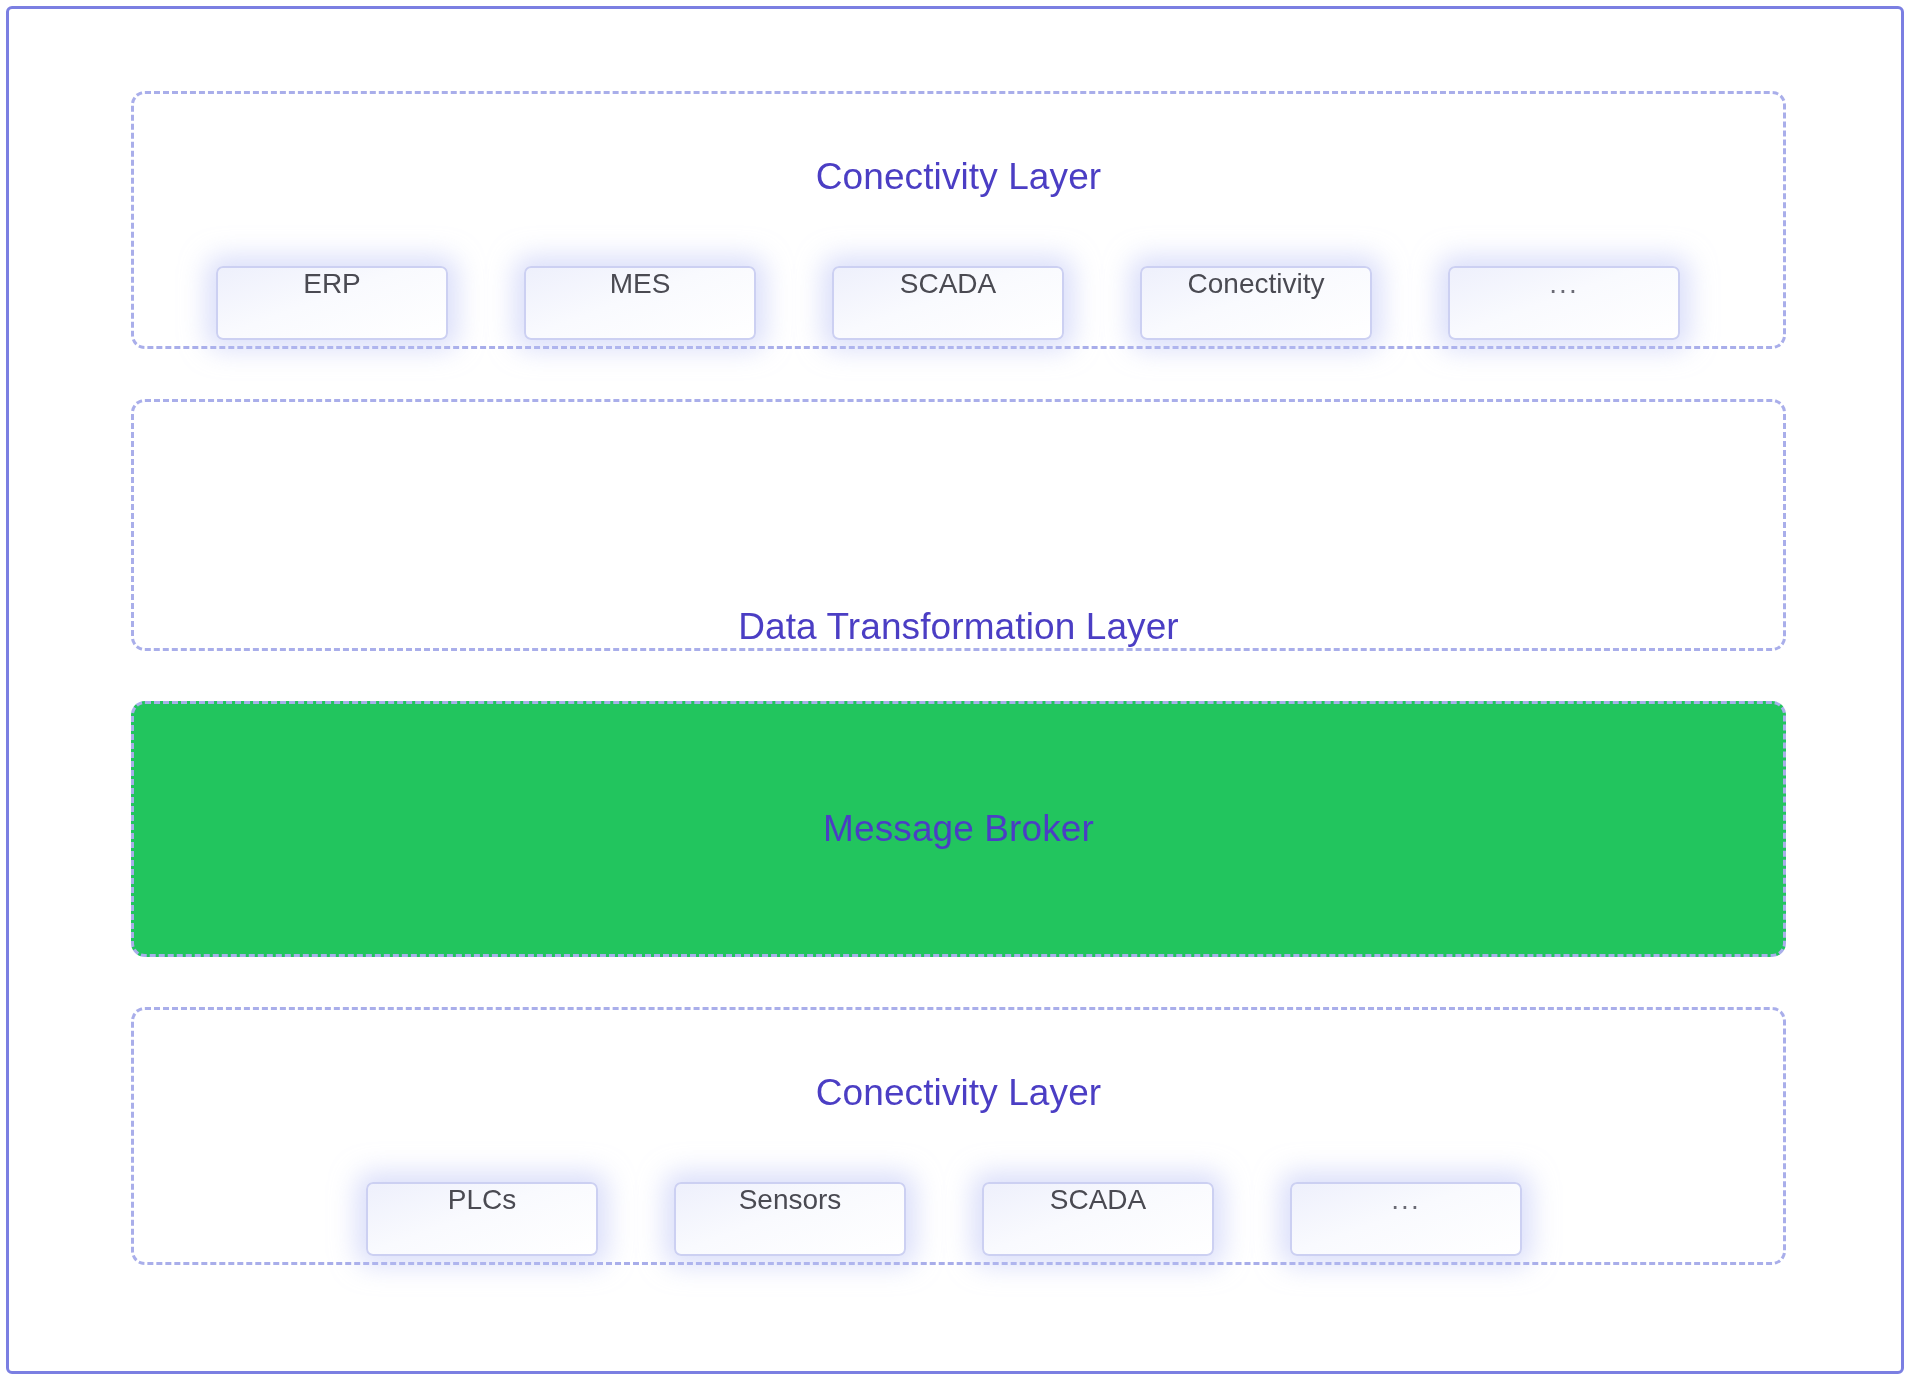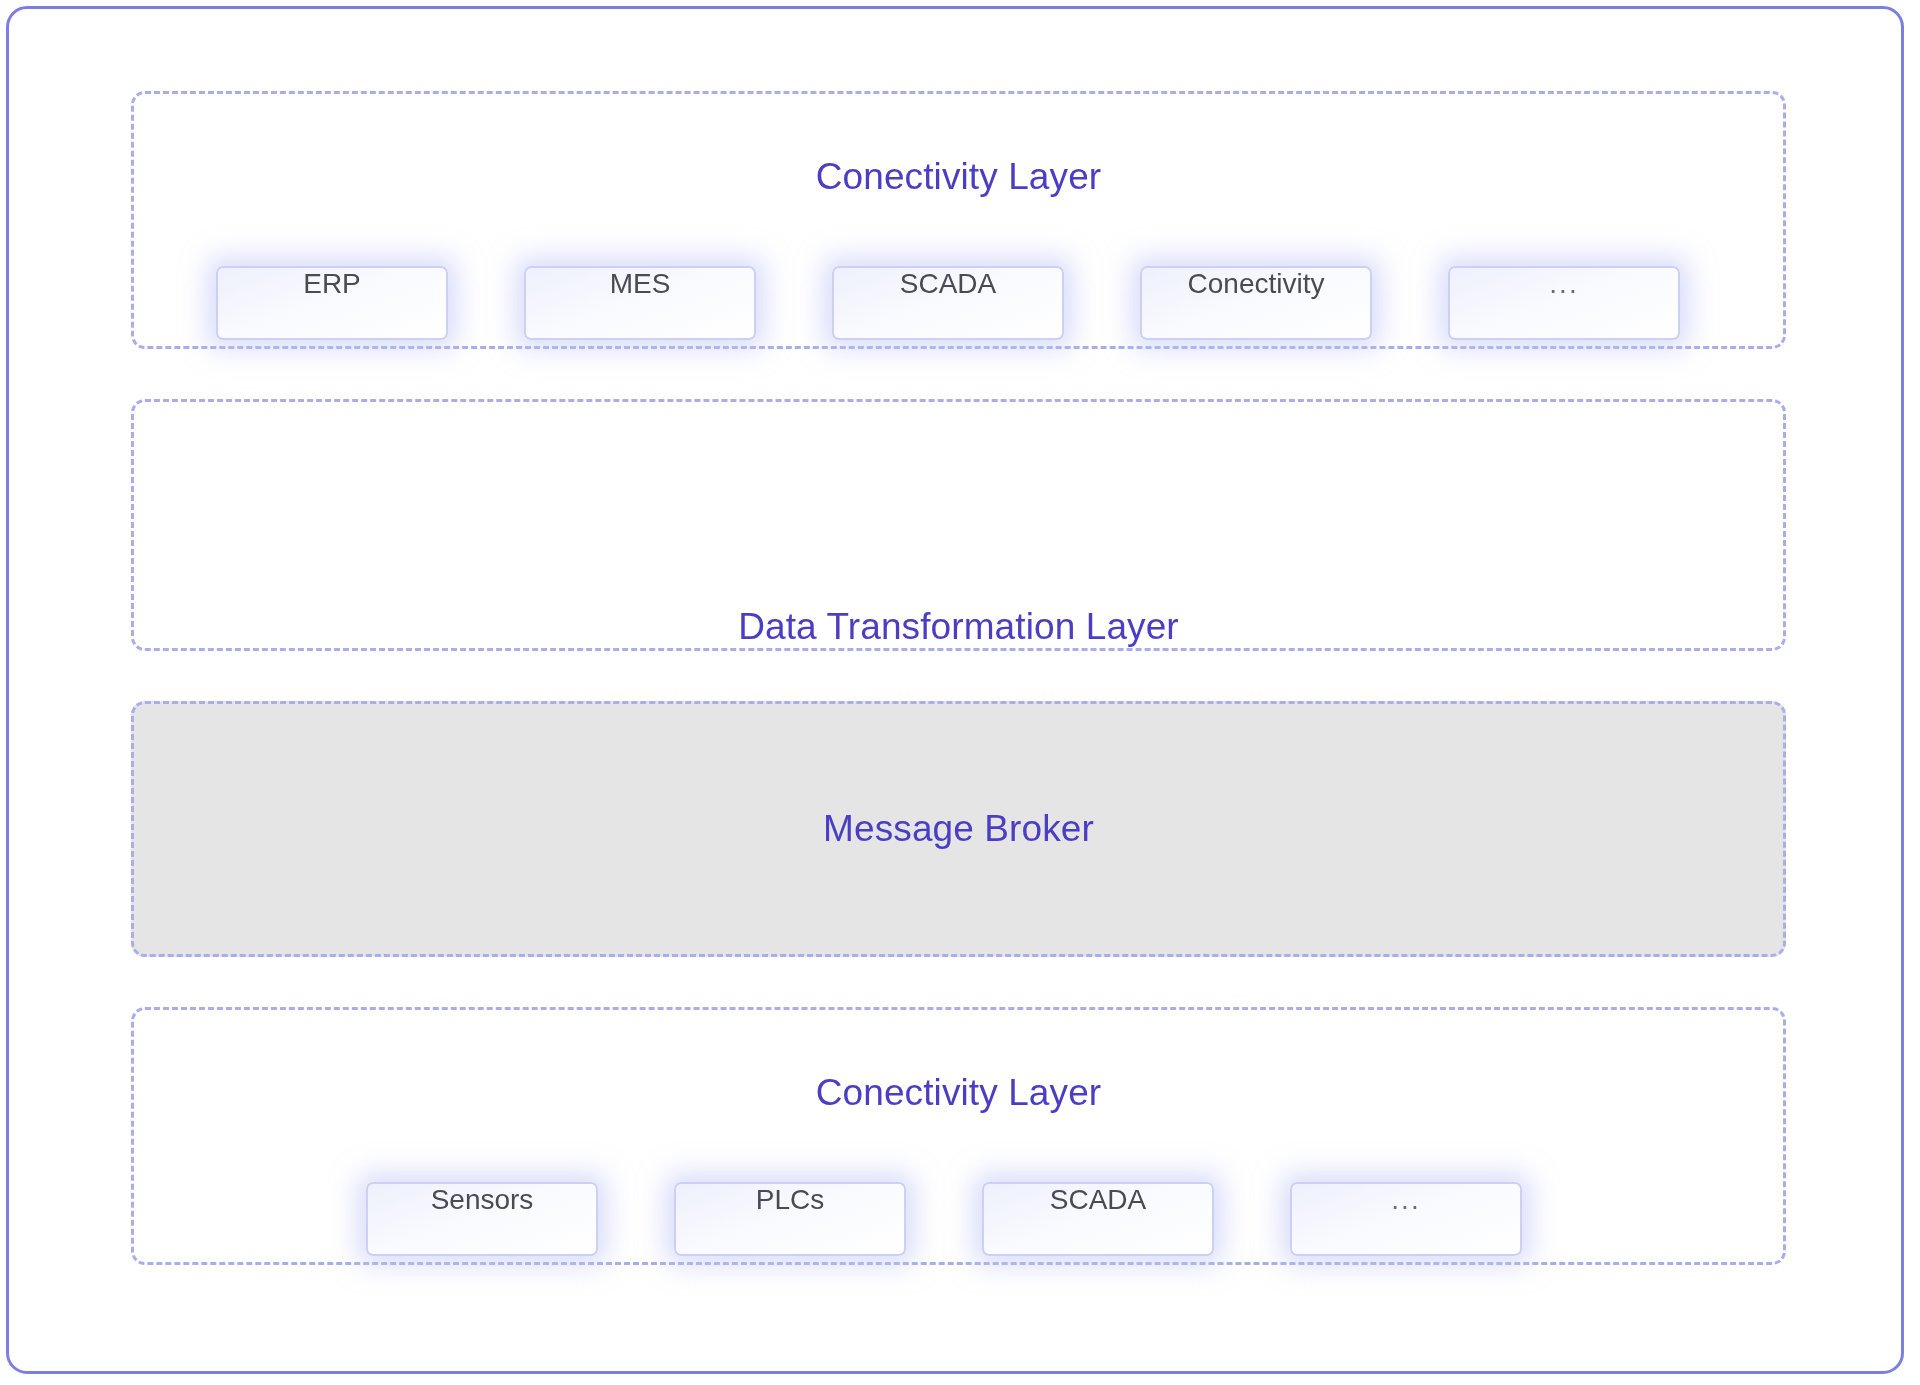--- a/index.html
+++ b/index.html
@@ -16,21 +16,21 @@
 
   
   #diagram-root {
     position: absolute;
     left: 6px;
     top: 6px;
     width: 1898px;
     height: 1368px;
     box-sizing: border-box;
     border: 3px solid #7b7fe2;
-    border-radius: 21px;
+    border-radius: 6px;
     background: #ffffff;
   }
 
   #layer-stack {
     position: absolute;
     left: 122px;
     top: 82px;
     width: 1655px;
     height: 1210px;
     display: flex;
@@ -54,21 +54,21 @@
     height: 258px;
     padding-top: 32px;
   }
   .layer-panel.transformation {
     height: 252px;
     justify-content: flex-end;
   }
   .layer-panel.broker {
     height: 256px;
     justify-content: center;
-    background: #e5e5e5;
+    background: #22c55e;
   }
   .layer-panel.connectivity-bottom {
     height: 258px;
     padding-top: 32px;
   }
 
   .gap-lg { height: 50px; flex: none; }
 
   
   .layer-title {
@@ -159,24 +159,24 @@
     <section class="layer-panel broker">
       <h2 class="layer-title centered-block">Message Broker</h2>
     </section>
 
     <div class="gap-lg"></div>
 
     <section class="layer-panel connectivity-bottom">
       <h2 class="layer-title">Conectivity Layer</h2>
       <div class="node-row bottom-row">
         <div class="node-box">
-          <span>Sensors</span>
+          <span>PLCs</span>
         </div>
         <div class="node-box">
-          <span>PLCs</span>
+          <span>Sensors</span>
         </div>
         <div class="node-box">
           <span>SCADA</span>
         </div>
         <div class="node-box ellipsis">
           <span>...</span>
         </div>
       </div>
     </section>
 

